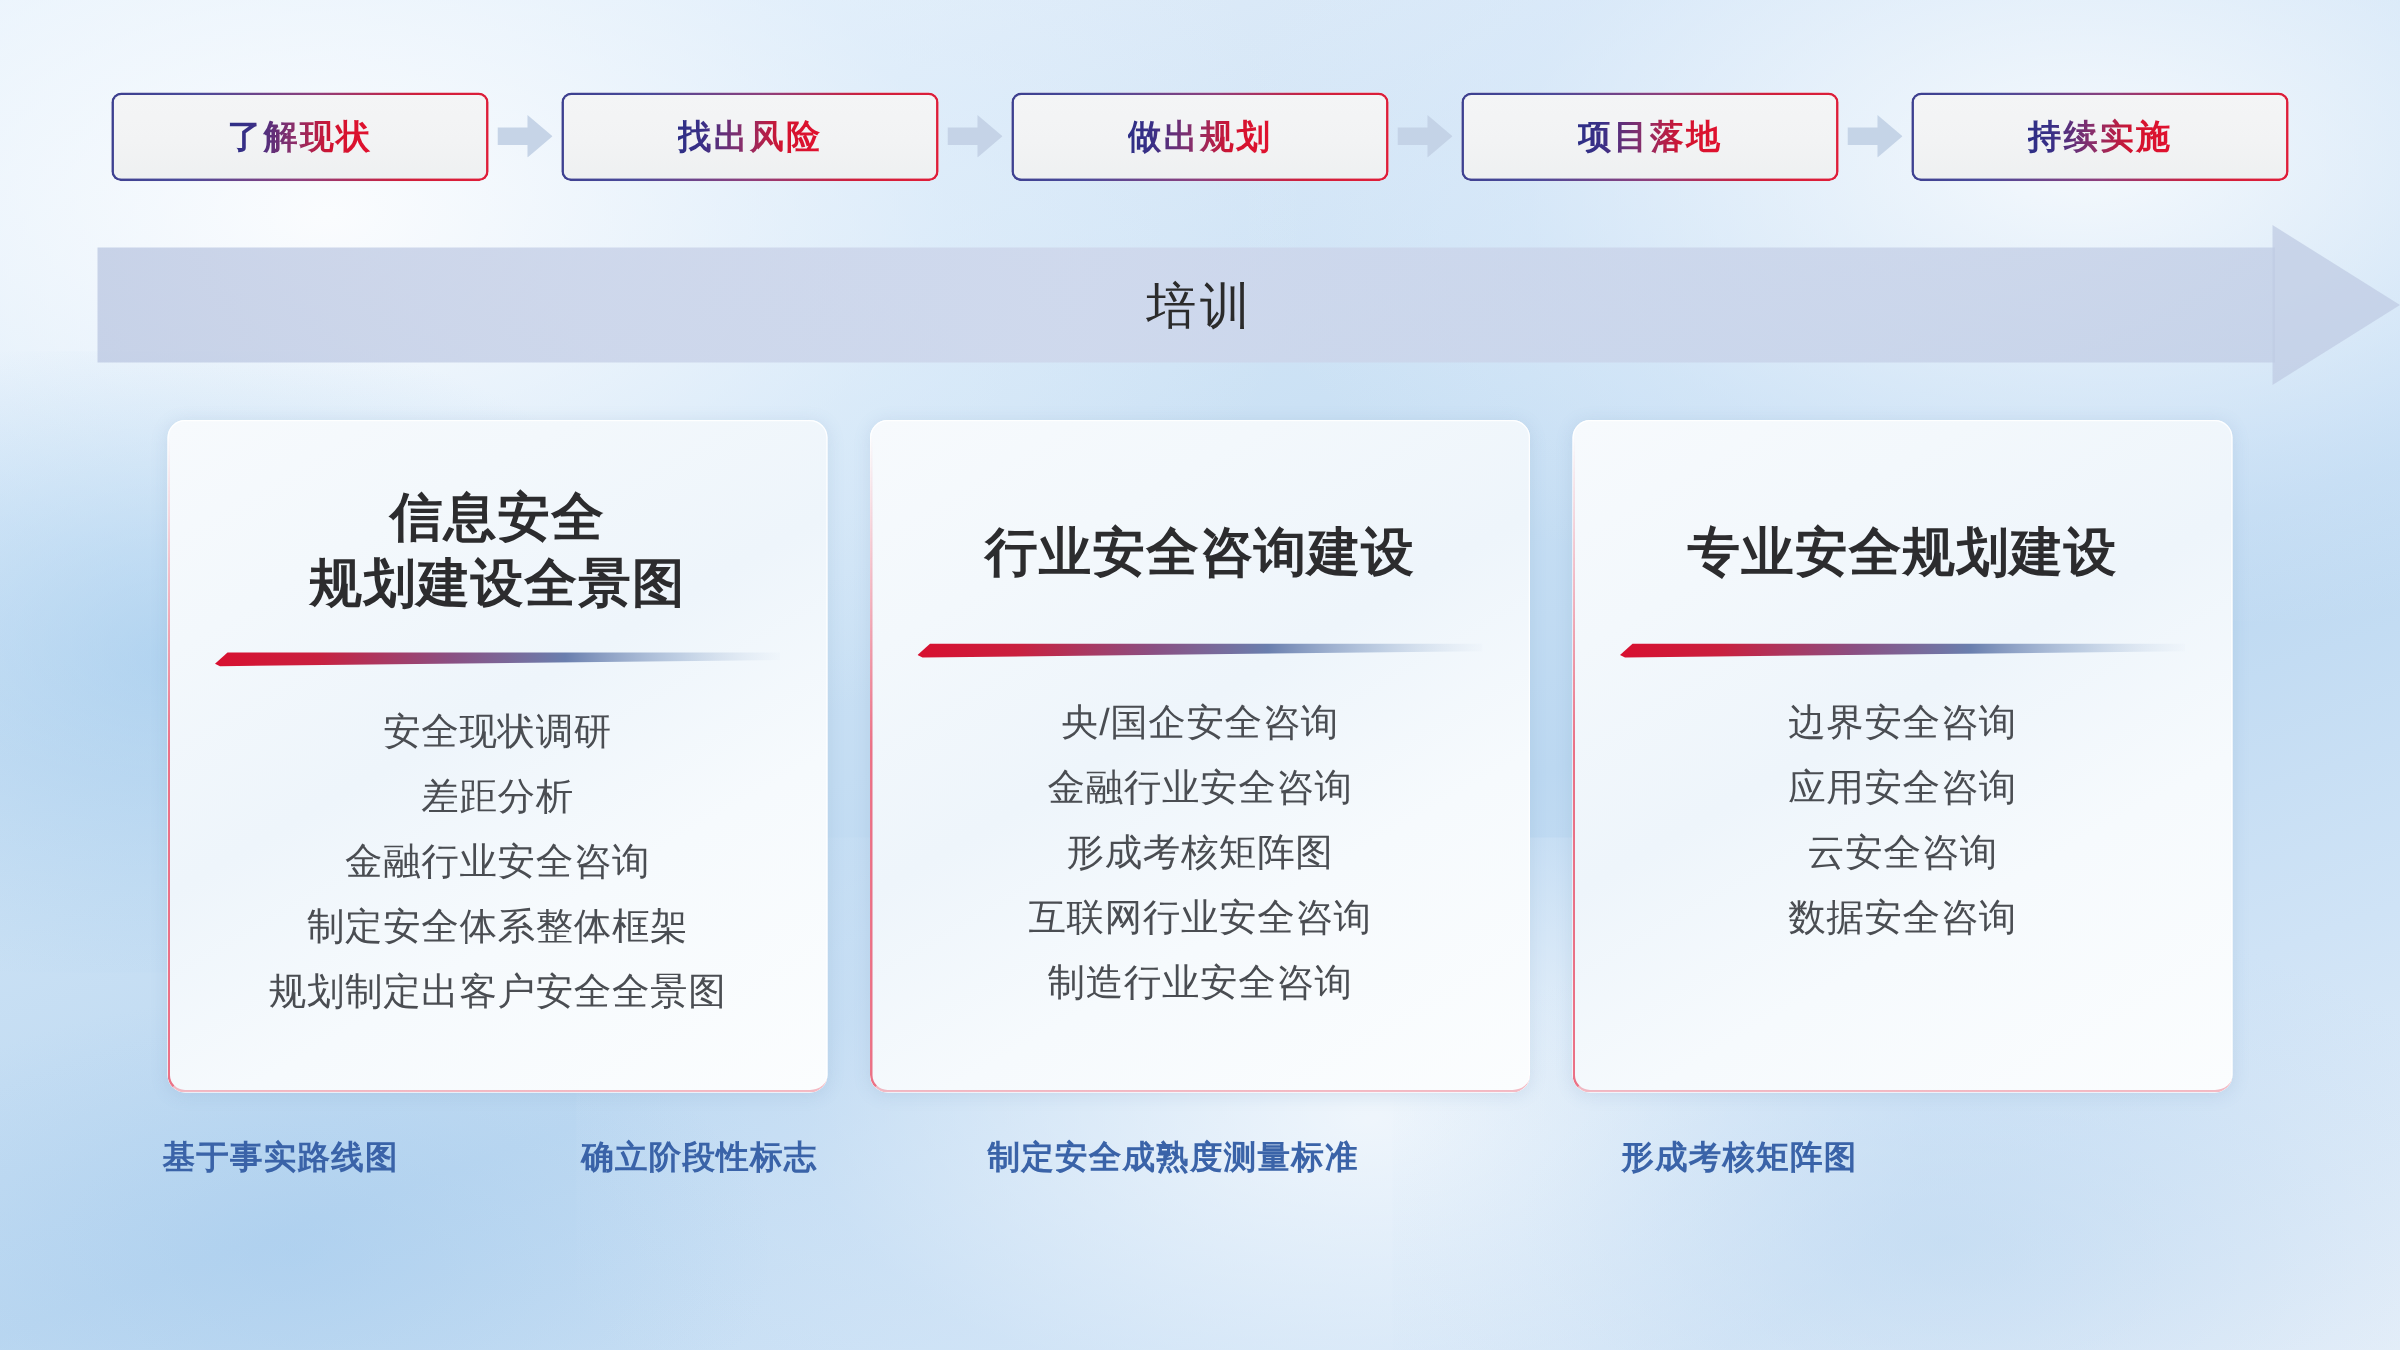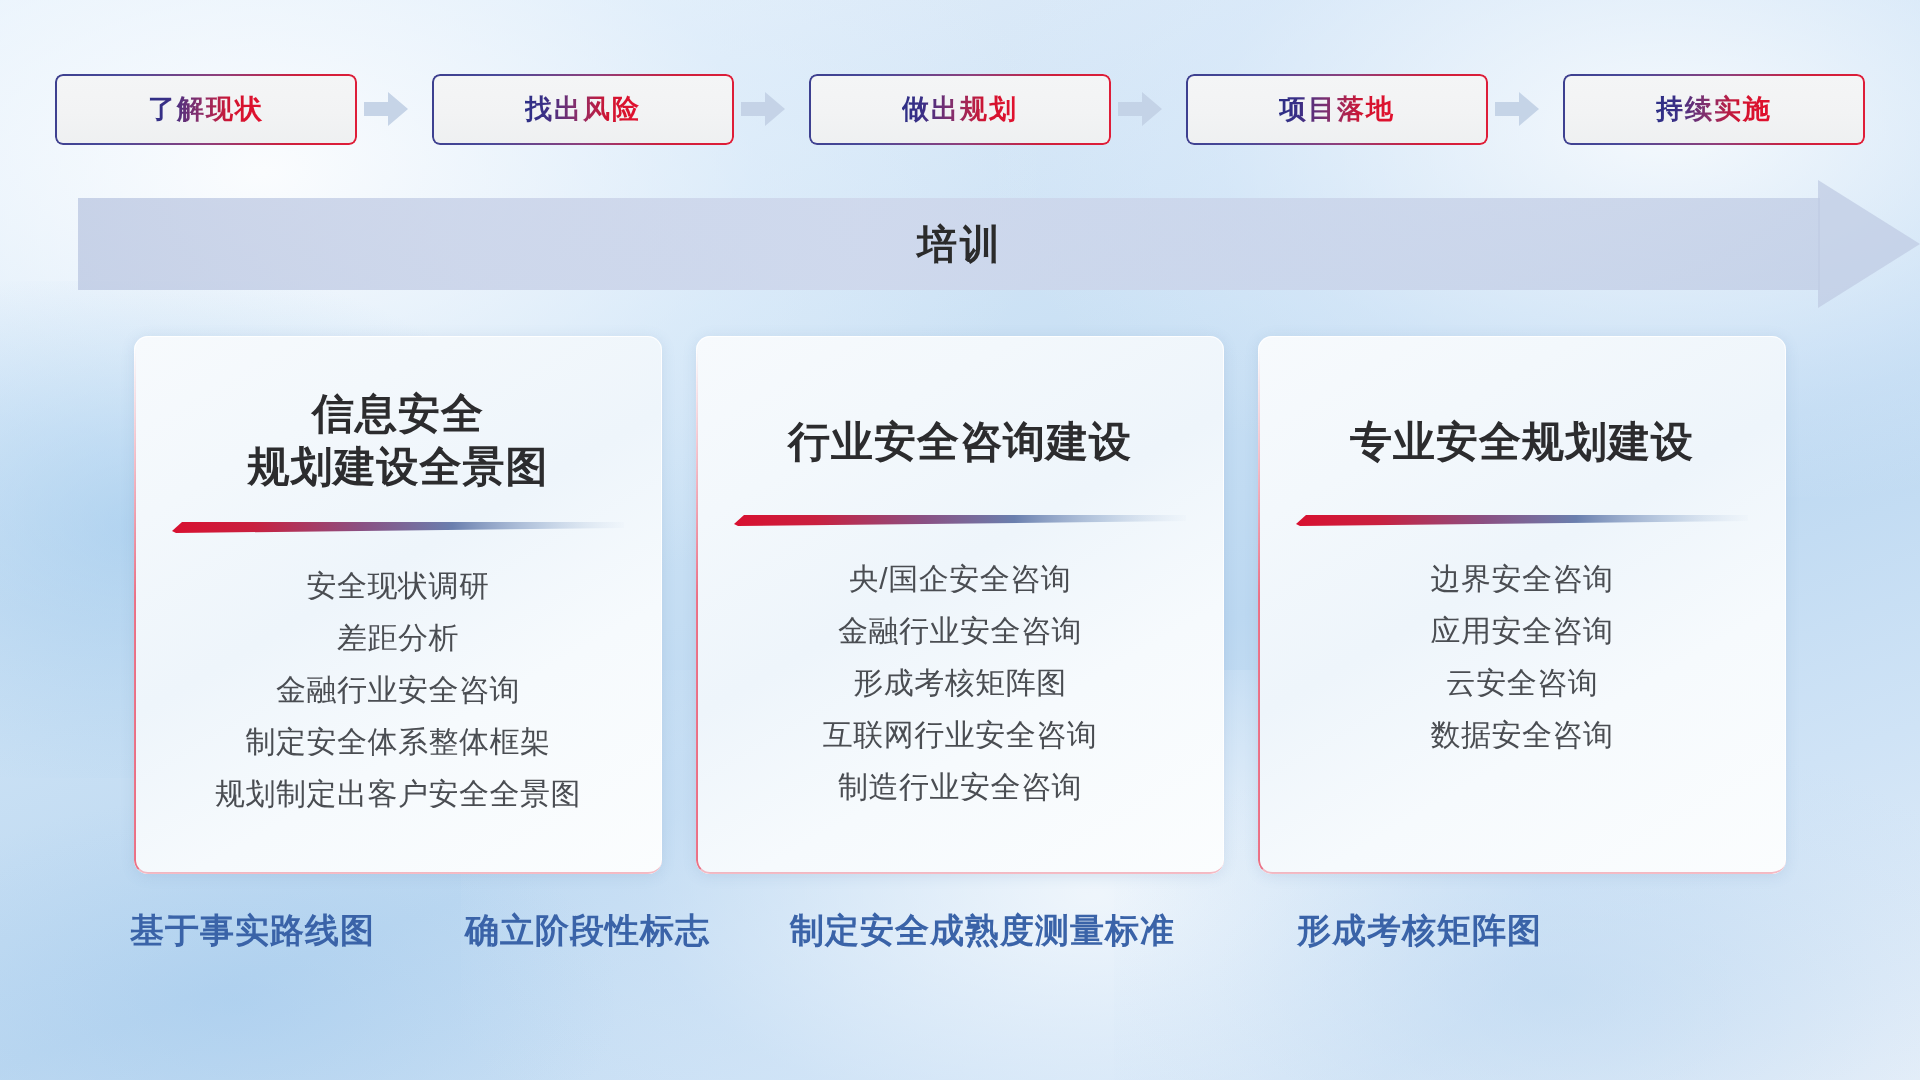--- a/index.html
+++ b/index.html
@@ -39,21 +39,21 @@
     background:radial-gradient(ellipse at 50% 50%, rgba(186,214,240,.55) 0%, rgba(186,214,240,.12) 55%, rgba(186,214,240,0) 80%);
   }
   .bg-blob-f {
     position:absolute; left:-4%; bottom:-8%; width:36%; height:34%;
     background:radial-gradient(ellipse at 45% 55%, rgba(160,200,236,.45) 0%, rgba(160,200,236,0) 72%);
   }
 
   
   #steps {
     position:absolute; left:0; top:72px; width:1920px; height:74px;
-    display:flex; align-items:center; justify-content:center; gap:17px;
+    display:flex; align-items:center; justify-content:center; gap:0;
   }
   .step-wrap { display:flex; align-items:center; }
   .step-box {
     position:relative;
     width:302px; height:71px;
     border-radius:8px;
     background:linear-gradient(180deg,#f4f5f6 0%, #f2f3f4 55%, #eef0f1 100%);
     display:flex; align-items:center; justify-content:center;
   }
   
@@ -96,21 +96,21 @@
   #training .tip {
     position:absolute; right:0; top:-18px;
     width:0; height:0;
     border-top:64px solid transparent;
     border-bottom:64px solid transparent;
     border-left:102px solid rgba(192,204,228,.76);
   }
   #training .title {
     position:absolute; left:0; right:0; top:0; height:92px;
     display:flex; align-items:center; justify-content:center;
-    font-size:40px; font-weight:700; color:#2b2b2b; letter-spacing:3px;
+    font-size:40px; font-weight:400; color:#2b2b2b; letter-spacing:3px;
   }
 
   
   #cards {
     position:absolute; left:0; top:336px; width:1920px; height:538px;
     display:flex; justify-content:center; gap:34px;
   }
   .card {
     position:relative;
     width:528px; height:538px;
@@ -162,21 +162,21 @@
   .card--three .card-title { padding-top:22px; }
   .card--two   .card-divider,
   .card--three .card-divider { margin-top:44px; }
 
   
   #footnotes {
     position:absolute; left:0; top:908px; width:1920px; height:54px;
   }
   .foot {
     position:absolute; top:0;
-    font-size:34px; font-weight:700; color:#3a63a8; letter-spacing:1px;
+    font-size:26px; font-weight:700; color:#3a63a8; letter-spacing:1px;
     white-space:nowrap;
   }
 </style>
 </head>
 <body>
 
 <div id="bg">
   <div class="bg-base"></div>
   <div class="bg-blob-a"></div>
   <div class="bg-blob-b"></div>

